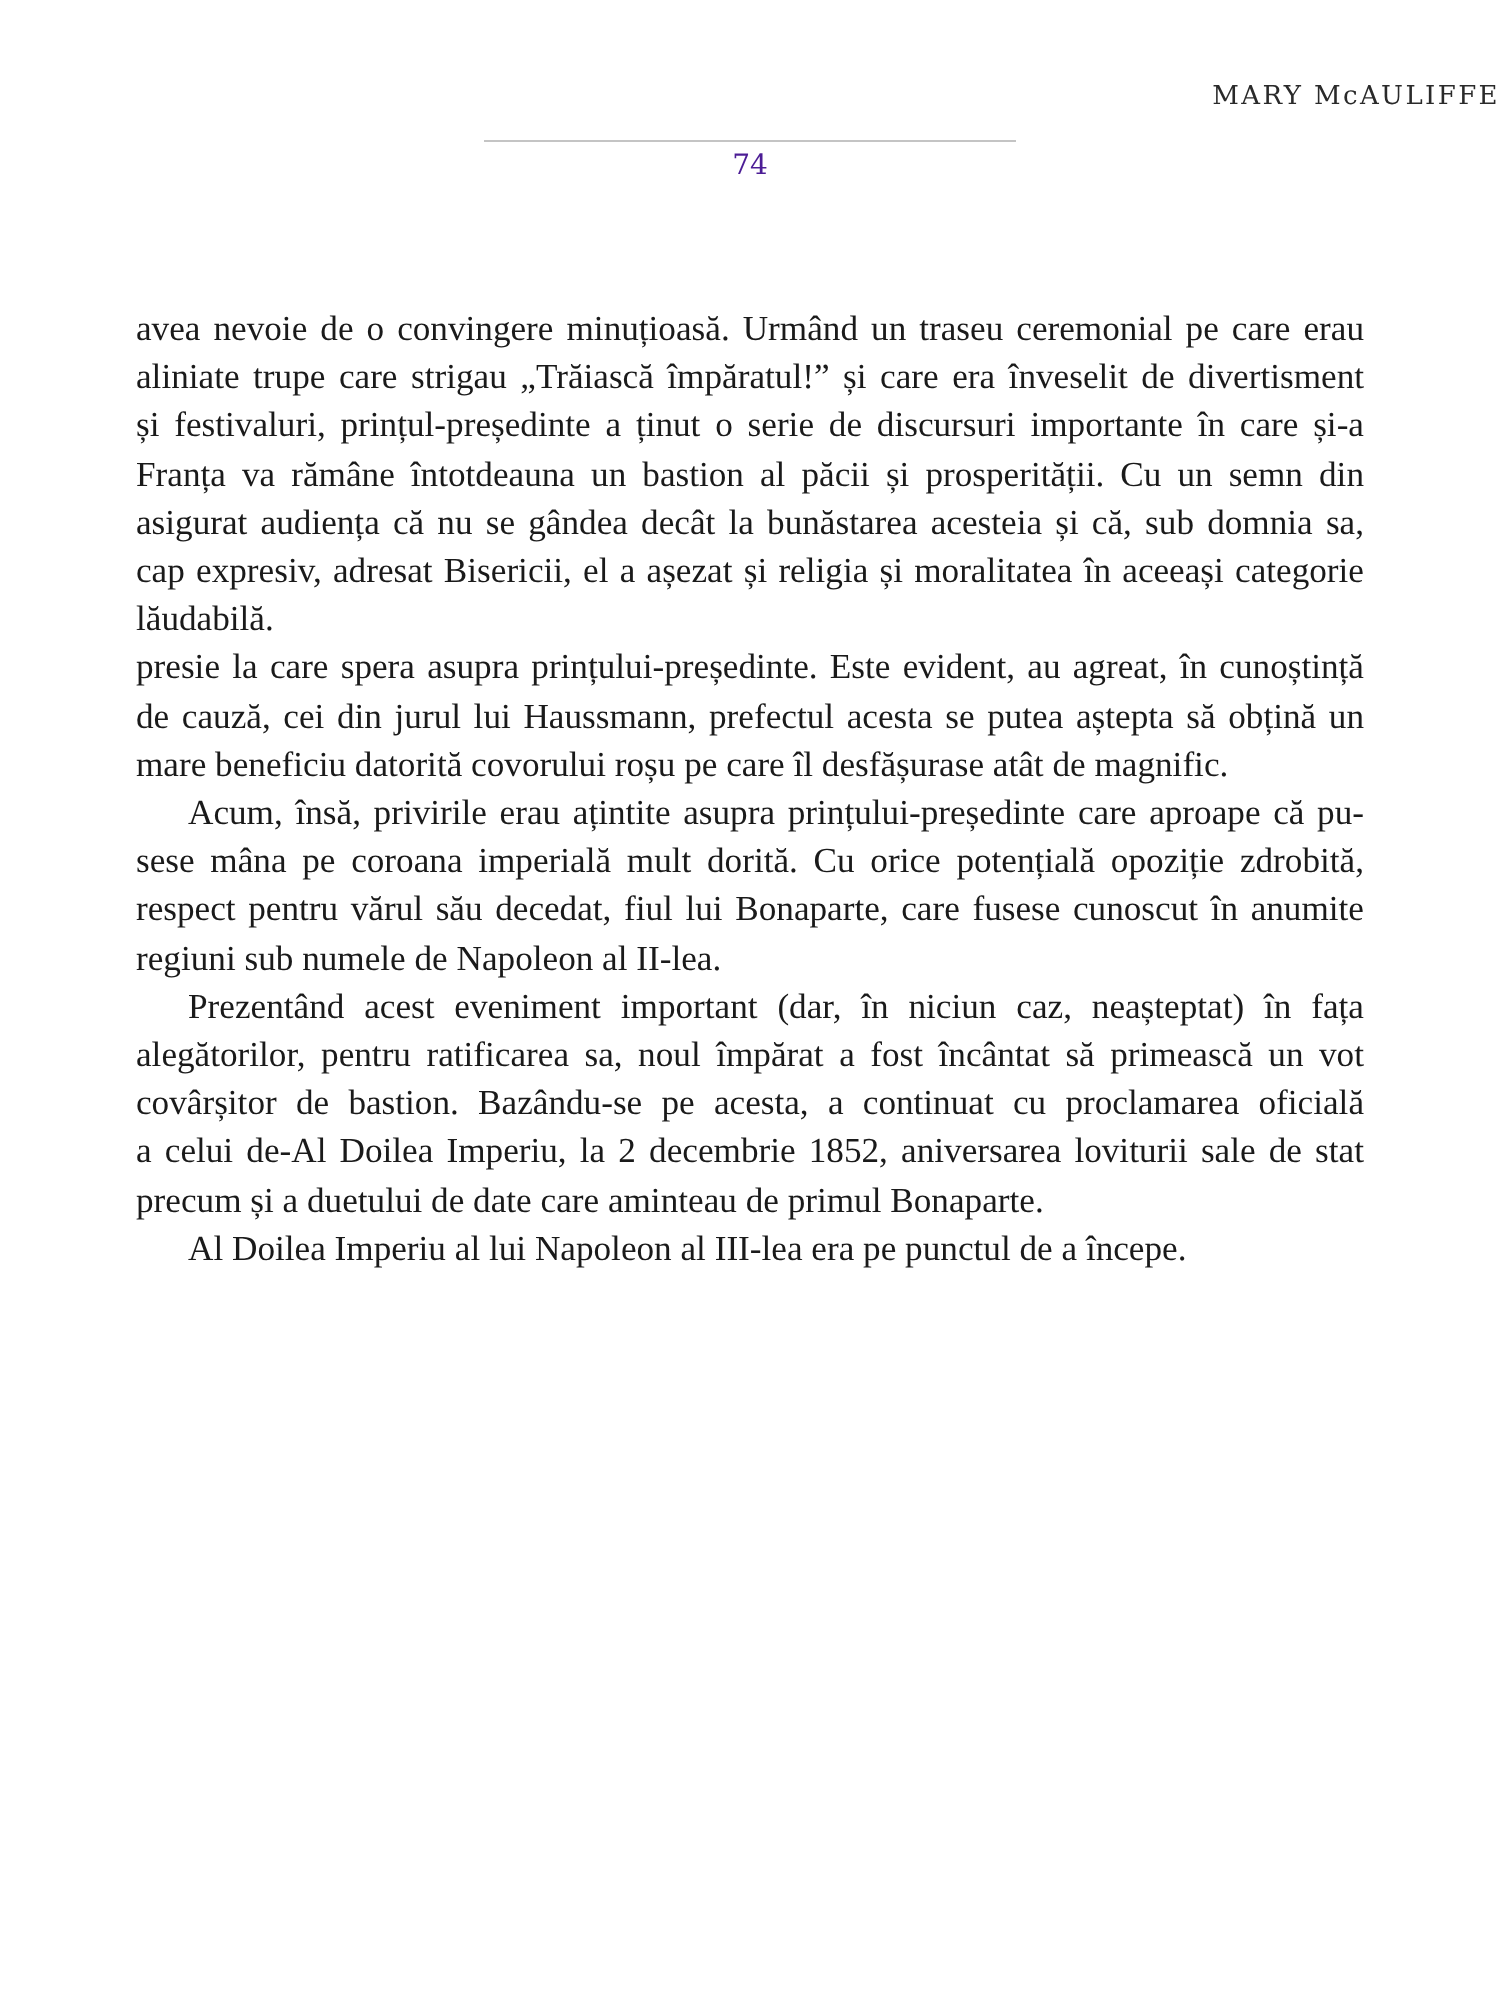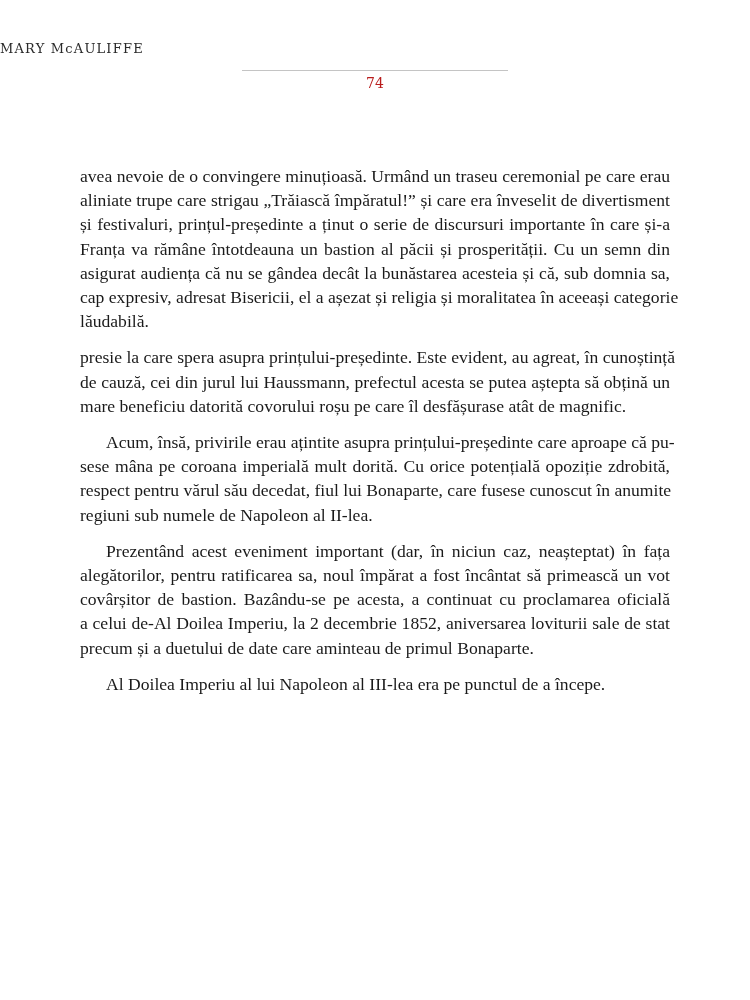--- a/index.html
+++ b/index.html
@@ -1,35 +1,35 @@
 <!DOCTYPE html>
 <html><head>
 <meta charset="utf-8">
 <style>
   html, body { margin: 0; padding: 0; background: #ffffff; }
   body { width: 750px; height: 1000px; position: relative; overflow: hidden; }
   .header-title {
-    position: absolute; top: 41px; left: 0; width: 750px; text-align: left;
+    position: absolute; top: 41px; left: 0; width: 750px; text-align: right;
     font-family: "DejaVu Serif", serif; font-size: 13px; letter-spacing: 1.2px;
     color: #2a2a2a;
   }
   .header-rule {
     position: absolute; top: 70px; left: 242px; width: 266px; height: 0;
     border-top: 1.5px solid #c4c4c4;
   }
   .page-number {
     position: absolute; top: 75px; left: 0; width: 750px; text-align: center;
-    font-family: "DejaVu Serif", serif; font-size: 14px; color: #b91c1c;
+    font-family: "DejaVu Serif", serif; font-size: 14px; color: #4c1d95;
   }
   .body-text {
     position: absolute; top: 152px; left: 68px; width: 614px;
     font-family: "Liberation Serif", serif; font-size: 17.6px; line-height: 24.2px;
     color: #1a1a1a;
   }
-  .body-text p { margin: 12px; text-align: justify; hyphens: manual; }
+  .body-text p { margin: 0; text-align: justify; hyphens: manual; }
   .line { display: block; text-align: justify; text-align-last: justify; white-space: nowrap; }
   .line.last { text-align-last: left; }
 </style>
 </head>
 <body>
 
 <div class="header-title">MARY McAULIFFE</div>
 <div class="header-rule"></div>
 <div class="page-number">74</div>
 

